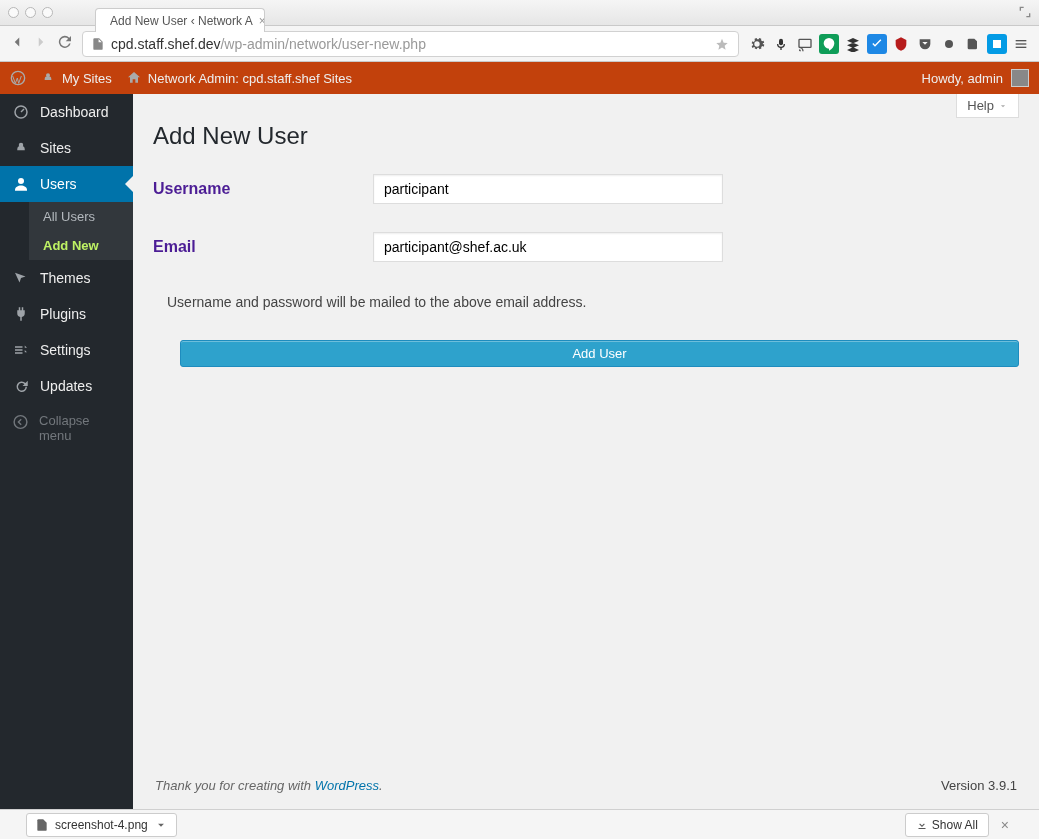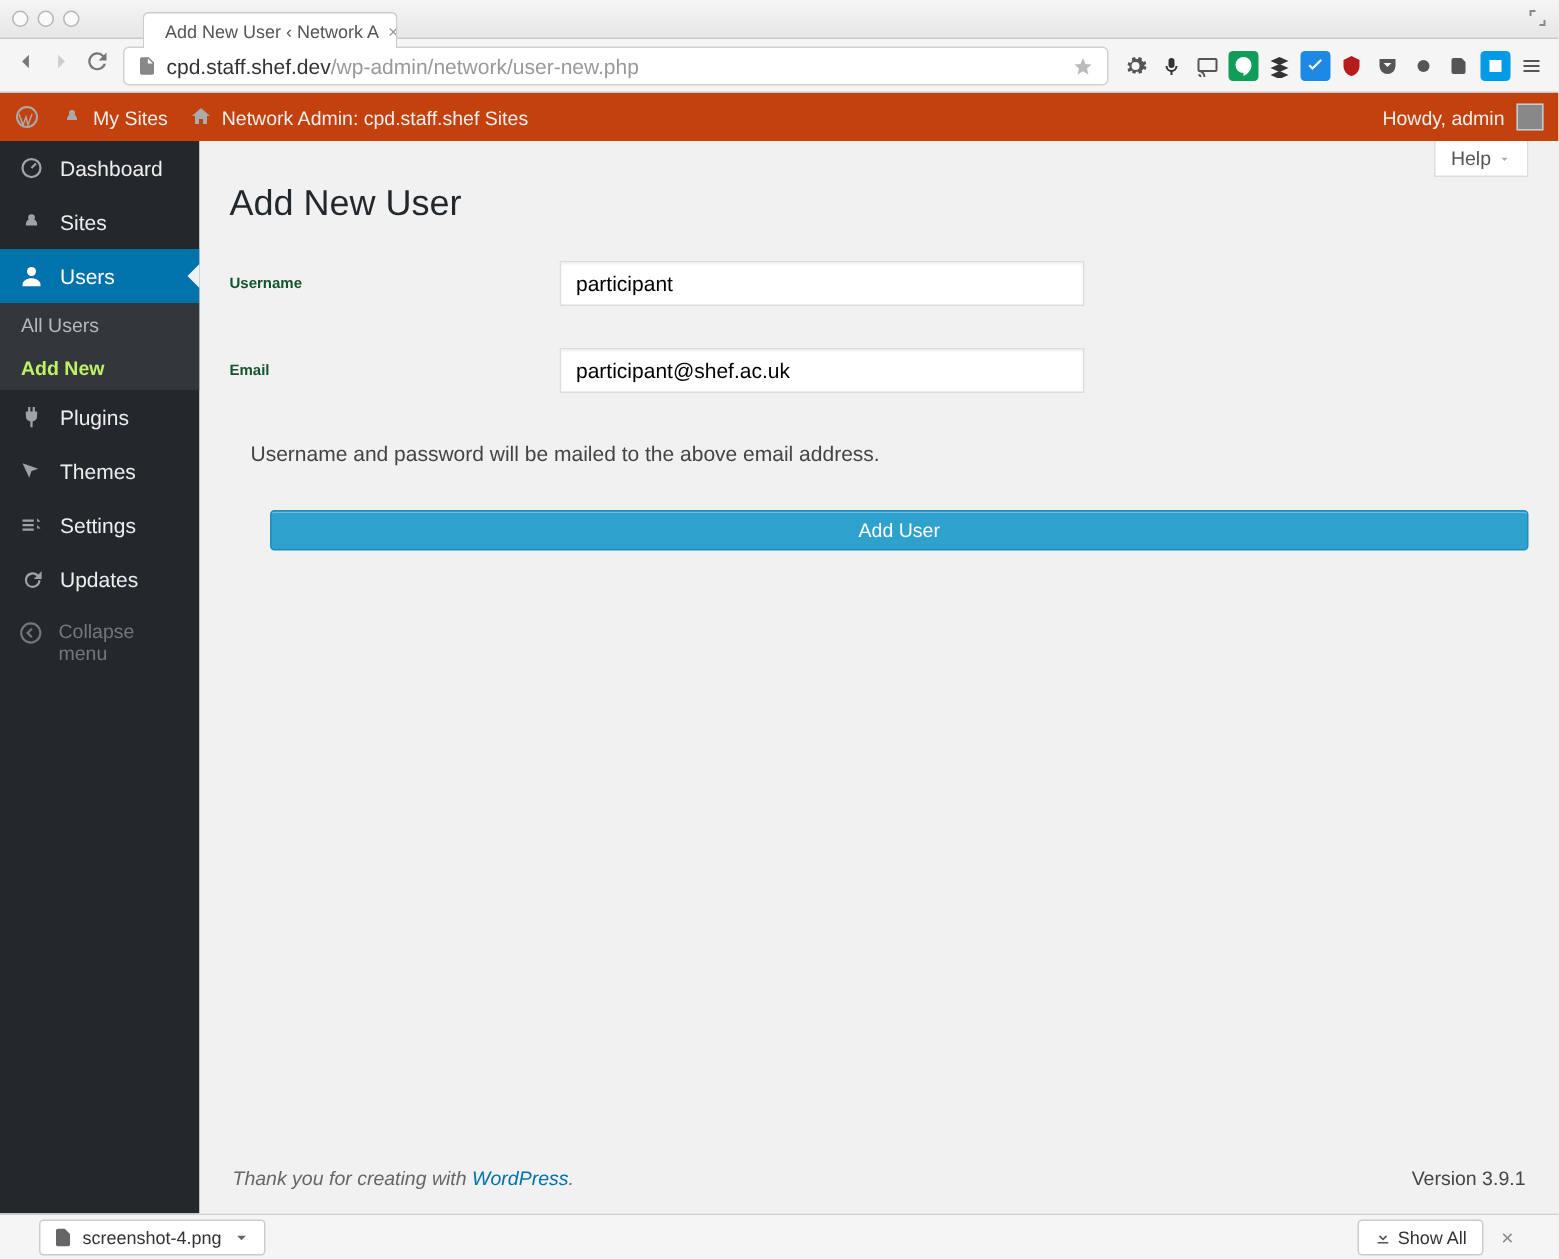--- a/index.html
+++ b/index.html
@@ -34,32 +34,32 @@
 .adminbar .right { margin-left:auto; display:flex; align-items:center; gap:8px; }
 .avatar { width:18px; height:18px; background:#888; border:1px solid #ccc; }
 
 .wp-body { flex:1; display:flex; min-height:0; }
 .sidebar { width:133px; background:#23282d; color:#eee; font-size:14px; display:flex; flex-direction:column; }
 .menu-item { display:flex; align-items:center; gap:10px; padding:9px 12px; cursor:pointer; color:#eee; position:relative; }
 .menu-item svg { width:18px; height:18px; fill:#9ea3a8; }
 .menu-item.active { background:#0073aa; color:#fff; }
 .menu-item.active svg { fill:#fff; }
 .menu-item.active::after { content:""; position:absolute; right:0; top:50%; transform:translateY(-50%); border:8px solid transparent; border-right-color:#f1f1f1; }
-.submenu { background:#32373c; }
+.submenu { background:#32373c;margin-left:29px; }
 .submenu .sub-item { padding:7px 12px 7px 14px; font-size:13px; color:#b4b9be; cursor:pointer; }
 .submenu .sub-item.current { color:#bef264; font-weight:600; }
 .collapse-item { display:flex; align-items:flex-start; gap:10px; padding:9px 12px; color:#72777c; cursor:pointer; font-size:13px; }
 .collapse-item svg { width:18px; height:18px; fill:#72777c; }
 
 .content { flex:1; background:#f1f1f1; padding:10px 20px 0 20px; position:relative; display:flex; flex-direction:column; }
 .help-tab { position:absolute; right:20px; top:0; background:#fff; border:1px solid #ddd; border-top:none; padding:4px 10px; font-size:13px; color:#555; display:flex; align-items:center; gap:4px; cursor:pointer; }
 .help-tab svg { width:10px; height:10px; fill:#aaa; }
 h1.page-title { font-size:24px; font-weight:400; color:#23282d; margin:18px 0 24px; }
 .form-row { display:flex; align-items:center; margin-bottom:28px; }
-.form-row label { width:220px; font-size:10px; font-weight:600; color:#14532d; }
+.form-row label { width:220px; font-size:16px; font-weight:600; color:#4c1d95; }
 .form-row input { width:350px; height:30px; border:1px solid #ddd; box-shadow:inset 0 1px 2px rgba(0,0,0,0.07); padding:0 10px; font-size:14px; }
 .note { font-size:14px; color:#444; margin:4px 0 30px 14px; }
 .primary-btn { background:#2ea2cc; border:1px solid #1e8cbe; color:#fff; padding:5px 14px; border-radius:3px; font-size:13px; cursor:pointer; box-shadow:inset 0 1px 0 rgba(255,255,255,0.3);margin-left:27px; }
 
 .footer { margin-top:auto; display:flex; justify-content:space-between; align-items:center; font-size:13px; color:#666; font-style:italic; padding:16px 2px; border-top:none; }
 .footer a { color:#0073aa; text-decoration:none; font-style:italic; }
 .footer .ver { font-style:normal; color:#444; }
 
 
 .shelf { height:30px; background:#f5f5f5; border-top:1px solid #d0d0d0; display:flex; align-items:center; padding:0 26px; gap:8px; }
@@ -228,29 +228,29 @@
             <path d="M4 20c0-4 4-6 8-6s8 2 8 6v1H4v-1z"></path>
           </svg>
           <span>Users</span>
         </div>
       <div class="submenu">
         <div class="sub-item">All Users</div>
         <div class="sub-item current">Add New</div>
       </div>
       <div class="menu-item">
           <svg viewBox="0 0 24 24">
+            <path d="M4 5l14 5-6 2-2 6-6-13z"></path>
+          </svg>
+          <span>Themes</span>
+        </div>
+      <div class="menu-item">
+          <svg viewBox="0 0 24 24">
             <path d="M9 3v4H7v4a5 5 0 0 0 4 4.9V21h2v-5.1A5 5 0 0 0 17 11V7h-2V3h-2v4h-2V3H9z"></path>
           </svg>
           <span>Plugins</span>
-        </div>
-      <div class="menu-item">
-          <svg viewBox="0 0 24 24">
-            <path d="M4 5l14 5-6 2-2 6-6-13z"></path>
-          </svg>
-          <span>Themes</span>
         </div>
       <div class="menu-item">
           <svg viewBox="0 0 24 24">
             <path d="M4 7h10v2H4zM4 11h10v2H4zM4 15h10v2H4zM17 6v3h3M17 12v3h3"></path>
           </svg>
           <span>Settings</span>
         </div>
       <div class="menu-item">
           <svg viewBox="0 0 24 24">
             <path d="M20 6l-2 2a7 7 0 1 0 2 5h-2a5 5 0 1 1-1.5-3.5L14 12h7V5l-1 1z"></path>

